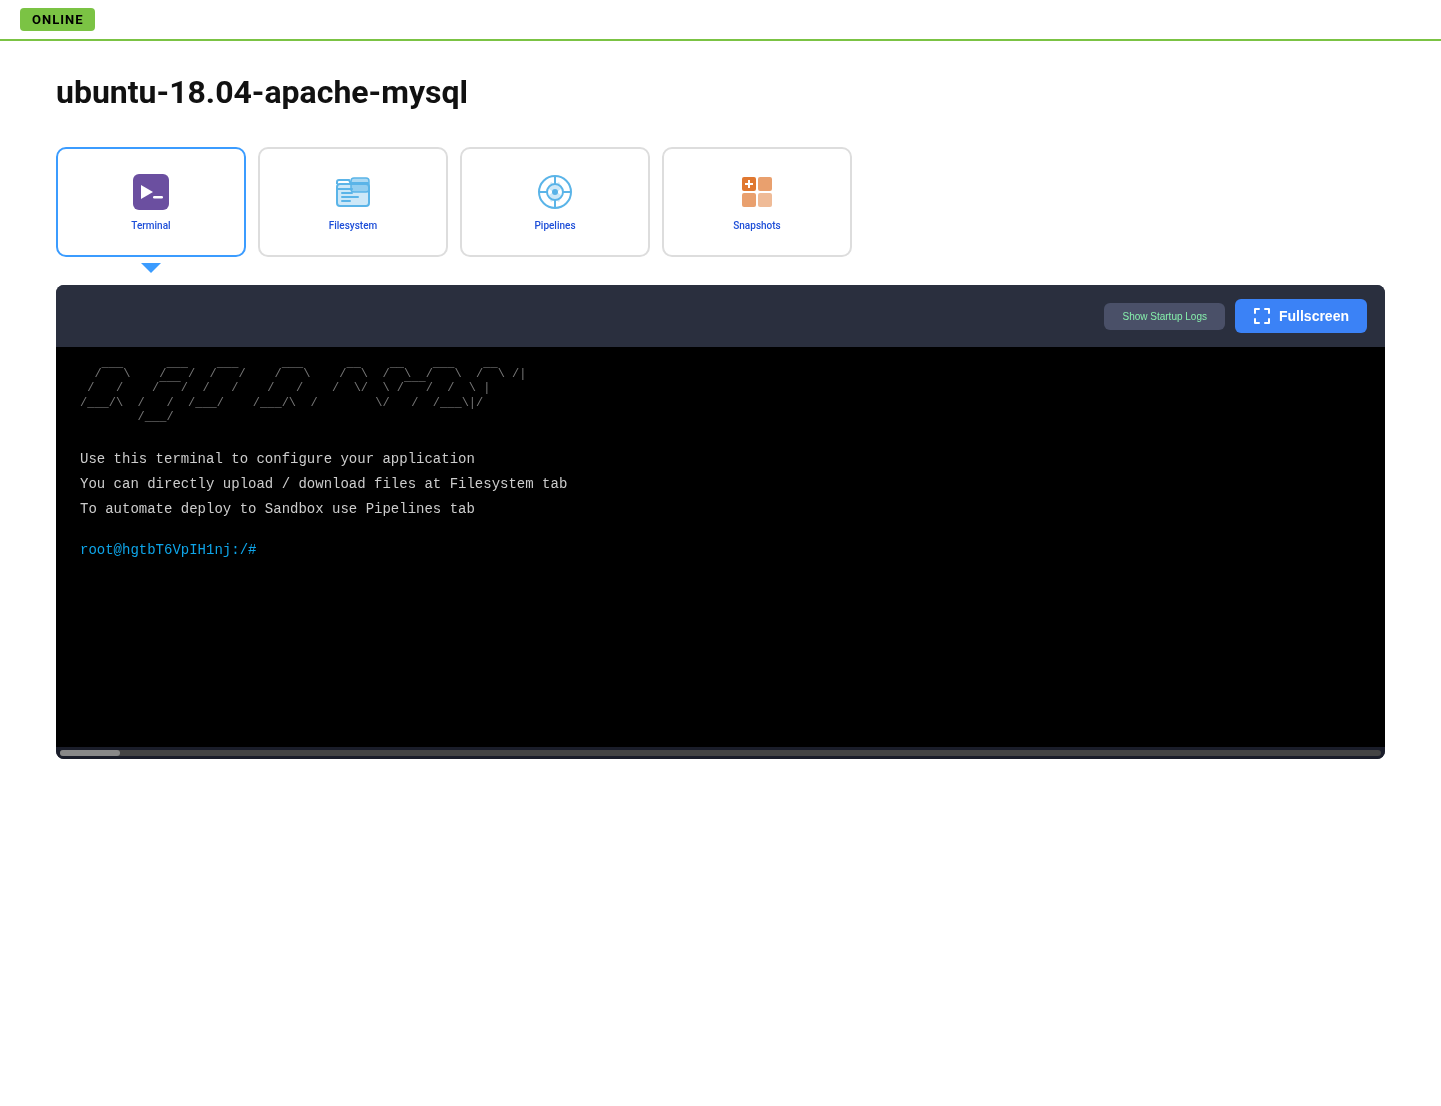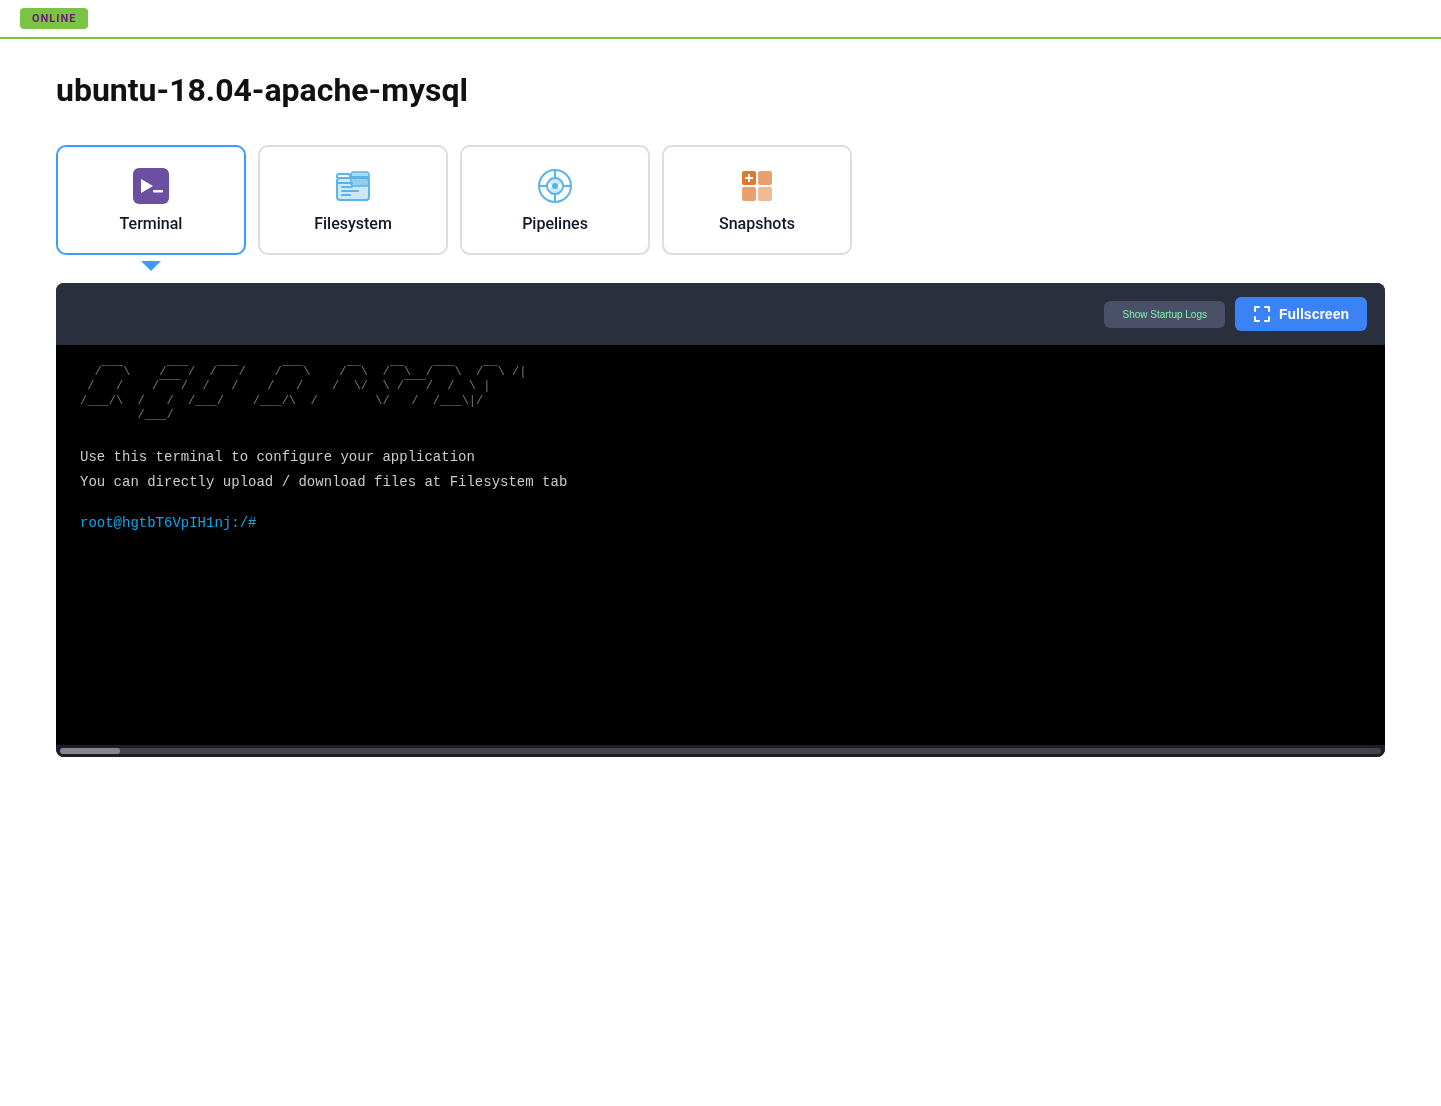--- a/index.html
+++ b/index.html
@@ -12,23 +12,23 @@
     
     .top-bar {
       background: #fff;
       border-bottom: 2px solid #7bc344;
       padding: 8px 20px;
       display: flex;
       align-items: center;
     }
     .online-badge {
       background: #7bc344;
-      color: #701a75;
+      color: #000000;
       font-weight: 700;
-      font-size: 11px;
+      font-size: 13px;
       padding: 4px 12px;
       border-radius: 4px;
       letter-spacing: 1px;
     }
 
     
     .page-content {
       padding: 32px 56px 0 56px;
     }
 
@@ -90,23 +90,23 @@
       left: 50%;
       transform: translateX(-50%);
       width: 0;
       height: 0;
       border-left: 10px solid transparent;
       border-right: 10px solid transparent;
       border-top: 10px solid #3b9cff;
     }
 
     .tab-label {
-      font-size: 16px;
+      font-size: 10px;
       font-weight: 500;
-      color: #0f172a;
+      color: #1d4ed8;
     }
 
     
     .tab-icon {
       width: 36px;
       height: 36px;
     }
 
     
     .terminal-wrapper {
@@ -293,20 +293,21 @@
       </button>
     </div>
 
     <div class="terminal-screen">
       <div class="ascii-art">  /‾‾‾\    /‾‾‾/  /‾‾‾/    /‾‾‾\    /‾‾\  /‾‾\  /‾‾‾\  /‾‾\ /|
  /   /    /‾‾‾/  /   /    /   /    /  \/  \ /‾‾‾/  /  \ |
 /___/\  /   /  /___/    /___/\  /        \/   /  /___\|/
         /___/</div>
       <div class="terminal-text">Use this terminal to configure your application</div>
       <div class="terminal-text">You can directly upload / download files at Filesystem tab</div>
+      <div class="terminal-text">To automate deploy to Sandbox use Pipelines tab</div>
       <div class="terminal-prompt">root@hgtbT6VpIH1nj:/#</div>
     </div>
 
     <div class="scrollbar-area">
       <div class="scrollbar-track">
         <div class="scrollbar-thumb"></div>
       </div>
     </div>
 
   </div>

